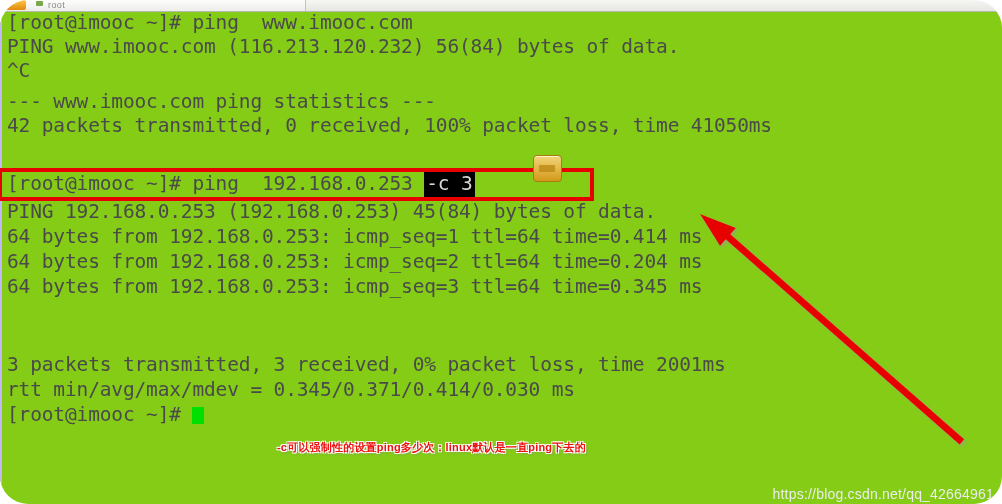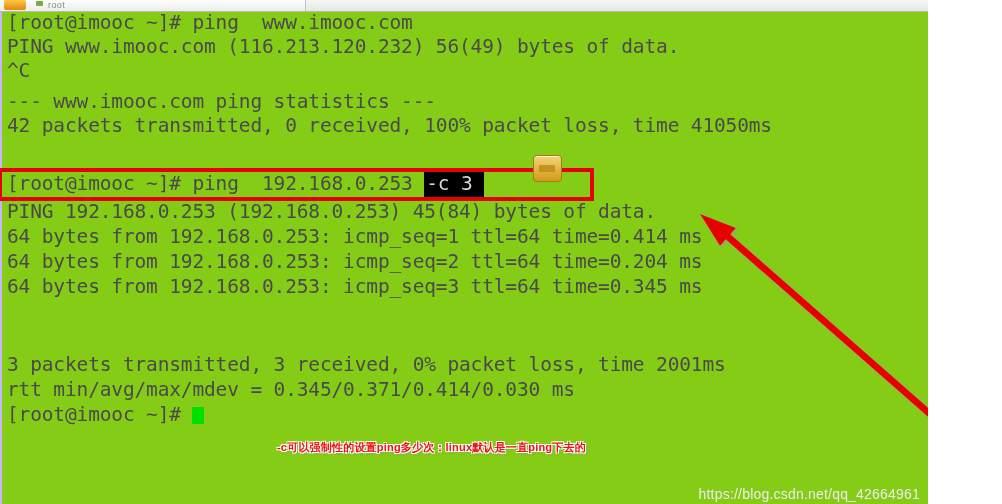--- a/index.html
+++ b/index.html
@@ -2,25 +2,26 @@
 <html><head>
 <meta charset="utf-8">
 <style>
   html, body {
     margin: 0;
     padding: 0;
     background: #ffffff;
   }
   #screen {
     position: relative;
-    width: 928px;
+    width: 1002px;
     height: 504px;
     overflow: hidden;
     background: #ffffff;
     font-family: "DejaVu Sans Mono", "Liberation Mono", monospace;
+    border-radius: 28px;
   }
 
   
   .titlebar {
     position: absolute;
     left: 0; top: 0;
     width: 1002px;
     height: 11px;
     background: linear-gradient(#f6f6f4, #e6e6e2);
     border-bottom: 1px solid #b9b9b4;
@@ -77,21 +78,21 @@
     font-size: 19.5px;
     line-height: 20px;
     color: #4a4a4a;
     letter-spacing: -0.15px;
   }
 
   
   .inv {
     background: #000000;
     color: #d8d8d8;
-    padding: 1px 11px 2px 2px;
+    padding: 1px 2px 2px 2px;
   }
 
   
   .cursor {
     display: inline-block;
     width: 12px;
     height: 17px;
     background: #00e000;
     vertical-align: -3px;
   }
@@ -176,21 +177,21 @@
     <div class="tb-tab">
       <div class="tb-icon"></div>
       <div class="tb-dot"></div>
       <div class="tb-title">root</div>
     </div>
   </div>
 
   <div class="term">
 
     <div class="line" style="top:1px">[root@imooc ~]# ping  www.imooc.com</div>
-    <div class="line" style="top:25px">PING www.imooc.com (116.213.120.232) 56(49) bytes of data.</div>
+    <div class="line" style="top:25px">PING www.imooc.com (116.213.120.232) 56(84) bytes of data.</div>
     <div class="line" style="top:49px">^C</div>
     <div class="line" style="top:80px">--- www.imooc.com ping statistics ---</div>
     <div class="line" style="top:104px">42 packets transmitted, 0 received, 100% packet loss, time 41050ms</div>
 
     <div class="line" style="top:162px"><span>[root@imooc ~]# ping  192.168.0.253 </span><span class="inv">-c 3</span></div>
 
     <div class="line" style="top:190px">PING 192.168.0.253 (192.168.0.253) 45(84) bytes of data.</div>
     <div class="line" style="top:215px">64 bytes from 192.168.0.253: icmp_seq=1 ttl=64 time=0.414 ms</div>
     <div class="line" style="top:240px">64 bytes from 192.168.0.253: icmp_seq=2 ttl=64 time=0.204 ms</div>
     <div class="line" style="top:265px">64 bytes from 192.168.0.253: icmp_seq=3 ttl=64 time=0.345 ms</div>

